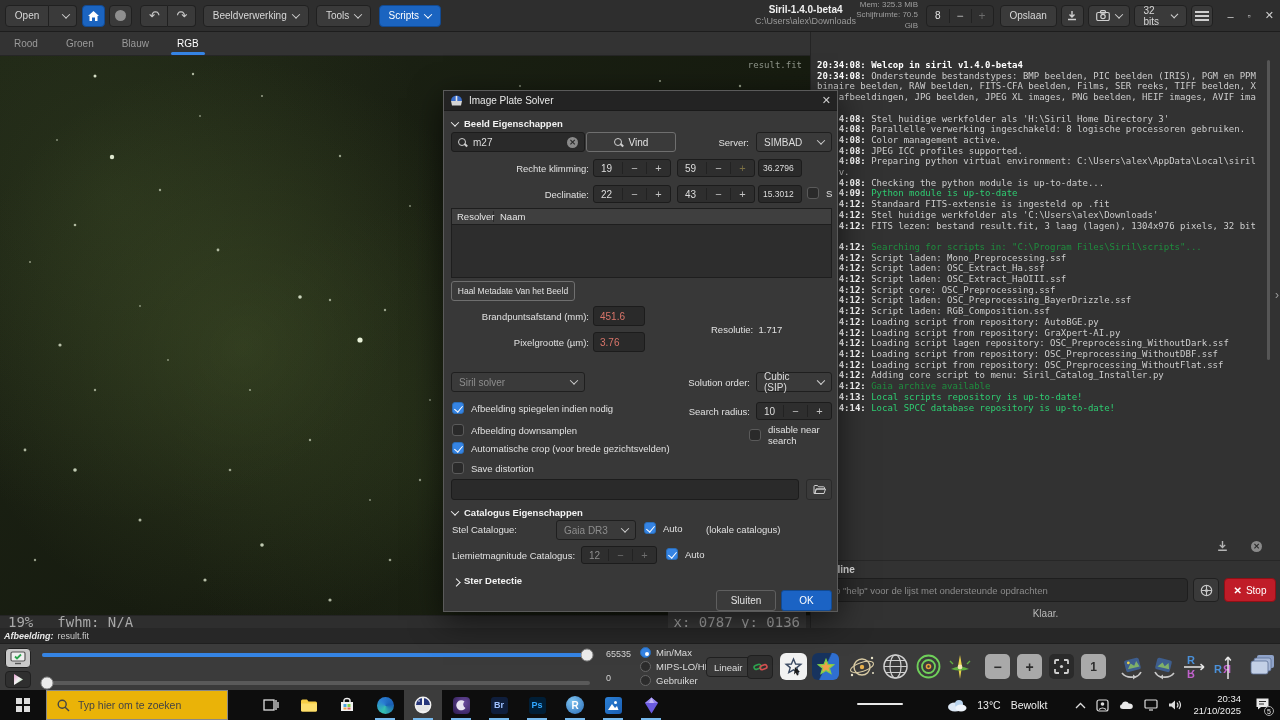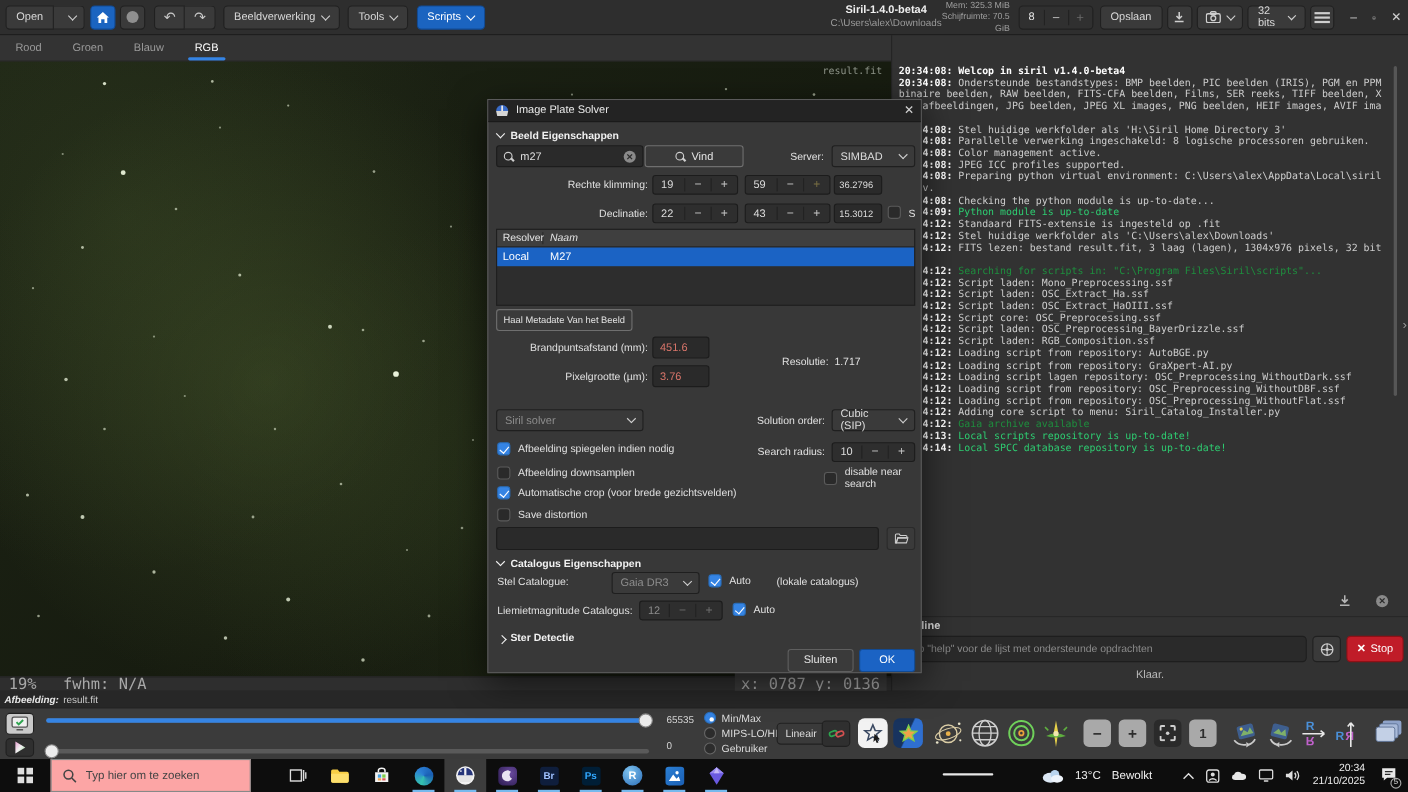--- a/index.html
+++ b/index.html
@@ -94,21 +94,21 @@
   .rlabel { font-size:9.5px; color:#ddd; }
   .combo { background:#3a3a3a; border:1px solid #202020; border-radius:4px; display:flex; align-items:center; justify-content:space-between; padding:0 7px; color:#ddd; }
   .zbtn { width:25px; height:25px; background:#a9a9a9; border-radius:5px; color:#2d2d2d; font-weight:bold; font-size:14px; display:flex; align-items:center; justify-content:center; }
   .zbtn.dark { background:#2a2a2a; color:#c9c9c9; }
 
   
   #taskbar { left:0; top:690px; width:1280px; height:30px; background:#0d0d0d; display:flex; align-items:center; }
   #start { width:46px; height:30px; display:flex; align-items:center; justify-content:center; }
   .winlogo { width:14px; height:14px; display:grid; grid-template-columns:6px 6px; grid-template-rows:6px 6px; gap:1.5px; }
   .winlogo div { background:#dedede; }
-  #tb-search { width:182px; height:30px; background:#fca5a5; display:flex; align-items:center; gap:8px; padding:0 10px; color:#444; font-size:10.5px; border:1px solid #888; }
+  #tb-search { width:182px; height:30px; background:#eab308; display:flex; align-items:center; gap:8px; padding:0 10px; color:#444; font-size:10.5px; border:1px solid #888; }
   .tb-ic { width:38px; height:30px; display:flex; align-items:center; justify-content:center; position:relative; }
   .tb-ic.active { background:#3c3c3c; }
   .tb-ic .run { position:absolute; left:9px; right:9px; bottom:0; height:2px; background:#76b9ed; }
   #tray { margin-left:auto; display:flex; align-items:center; gap:10px; padding-right:10px; color:#eee; }
   #tray .clock { text-align:right; font-size:9.5px; line-height:1.25; }
   .badge { position:absolute; right:-4px; bottom:-3px; background:#0d0d0d; border:1px solid #aaa; color:#eee; font-size:7px; width:10px; height:10px; border-radius:50%; display:flex; align-items:center; justify-content:center; }
   #white-dash { position:absolute; left:857px; top:703px; width:46px; height:2px; background:#e8e8e8; border-radius:1px; }
 
   
   #dialog { left:443px; top:90px; width:395px; height:522px; background:#383838; border:1px solid #5a5a5a; box-shadow:0 8px 30px rgba(0,0,0,.6); z-index:50; }
@@ -128,21 +128,21 @@
   .dcombo.dis { color:#8d8d8d; }
   .dbtn { background:#3a3a3a; border:1px solid #6f6f6f; border-radius:3px; display:flex; align-items:center; justify-content:center; color:#e3e3e3; }
   .cb { width:12px; height:12px; border-radius:3px; background:#2a2a2a; border:1px solid #5a5a5a; display:inline-block; vertical-align:-2px; margin-right:7px; position:relative; flex:none; }
   .cb.on { background:#3584e4; border-color:#2a6db8; }
   .cb.on::after { content:""; position:absolute; left:3px; top:1px; width:4px; height:7px; border-right:1.7px solid #fff; border-bottom:1.7px solid #fff; transform:rotate(40deg); }
   .redval { color:#d9756a; }
   .rlab { text-align:right; }
   #dtable { position:absolute; left:7px; top:117px; width:381px; height:70px; background:#2d2d2d; border:1px solid #1e1e1e; }
   #dtable .hd { display:flex; background:#3f3f3f; border-bottom:1px solid #1e1e1e; height:16px; align-items:center; font-size:9.5px; color:#e5e5e5; }
   #dtable .hd .c1 { width:42px; padding-left:5px; border-right:1px solid #2a2a2a; }
-  #dtable .hd .c2 { padding-left:6px;font-style:italic; }
+  #dtable .hd .c2 { padding-left:6px; }
   #dtable .row { display:flex; height:17px; align-items:center; background:#1b63c4; color:#fff; }
   #dtable .row .c1 { width:42px; padding-left:5px; }
   #dtable .row .c2 { padding-left:6px; }
   .mag { width:9px; height:9px; position:relative; flex:none; }
   .mag::before { content:""; position:absolute; left:0; top:0; width:6px; height:6px; border:1.4px solid #cfcfcf; border-radius:50%; }
   .mag::after { content:""; position:absolute; left:6.2px; top:6.2px; width:3.5px; height:1.6px; background:#cfcfcf; transform:rotate(45deg); }
   .clear-ic { width:11px; height:11px; background:#8a8a8a; border-radius:50%; color:#2a2a2a; font-size:8px; line-height:11px; text-align:center; font-weight:bold; flex:none; }
 </style>
 </head>
 <body>
@@ -698,24 +698,20 @@
   <div class="din" style="position:absolute;left:314px;top:94px;width:44px;height:18px;padding:0 4px;font-size:8.5px">
       <span>15.3012</span>
     </div>
   <div class="d" style="left:363px;top:96px"><span class="cb"></span><span>S</span></div>
 
   <div id="dtable">
     <div class="hd">
         <span class="c1">Resolver</span>
         <span class="c2">Naam</span>
       </div>
-    <div class="row">
-        <span class="c1">Local</span>
-        <span class="c2">M27</span>
-      </div>
   </div>
 
   <div class="dbtn" style="position:absolute;left:7px;top:190px;width:124px;height:20px;font-size:8.5px">
       <span>Haal Metadate Van het Beeld</span>
     </div>
 
   <div class="d rlab" style="left:10px;top:220px;width:135px">Brandpuntsafstand (mm):</div>
   <div class="din" style="position:absolute;left:149px;top:215px;width:52px;height:20px;padding:0 6px">
       <span class="redval">451.6</span>
     </div>

